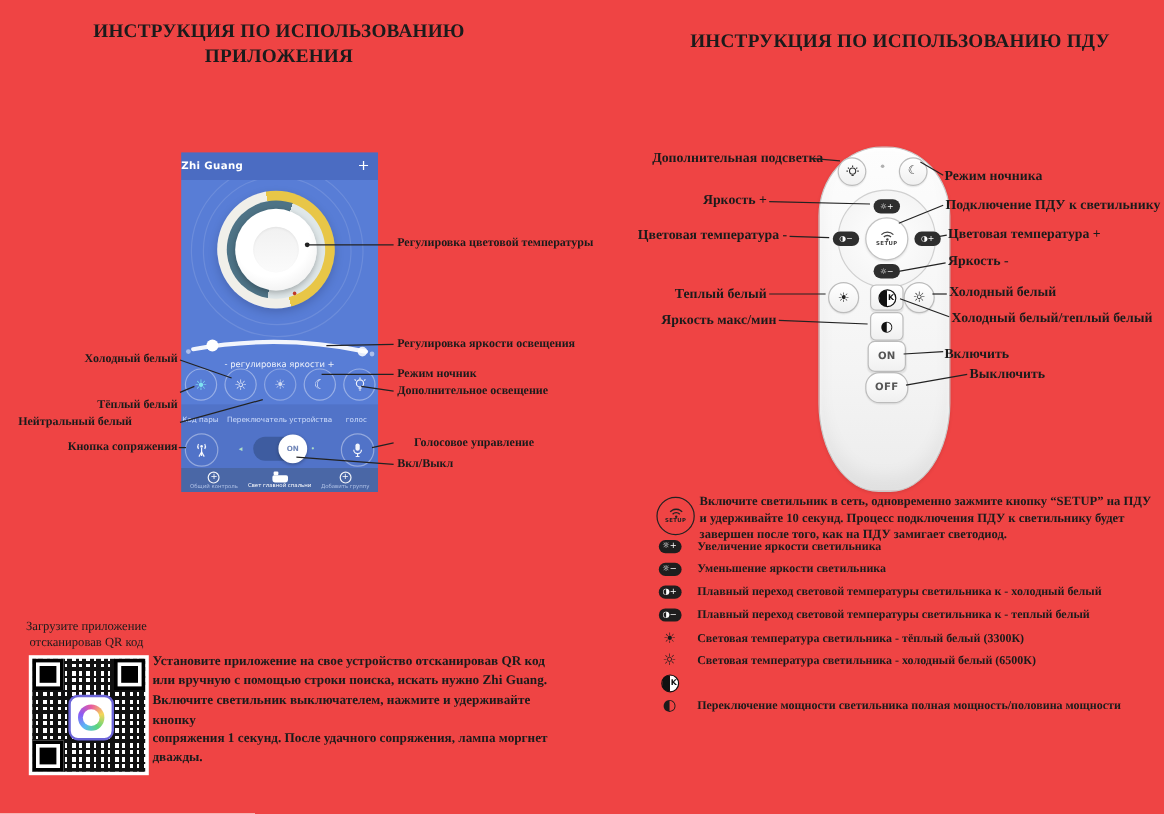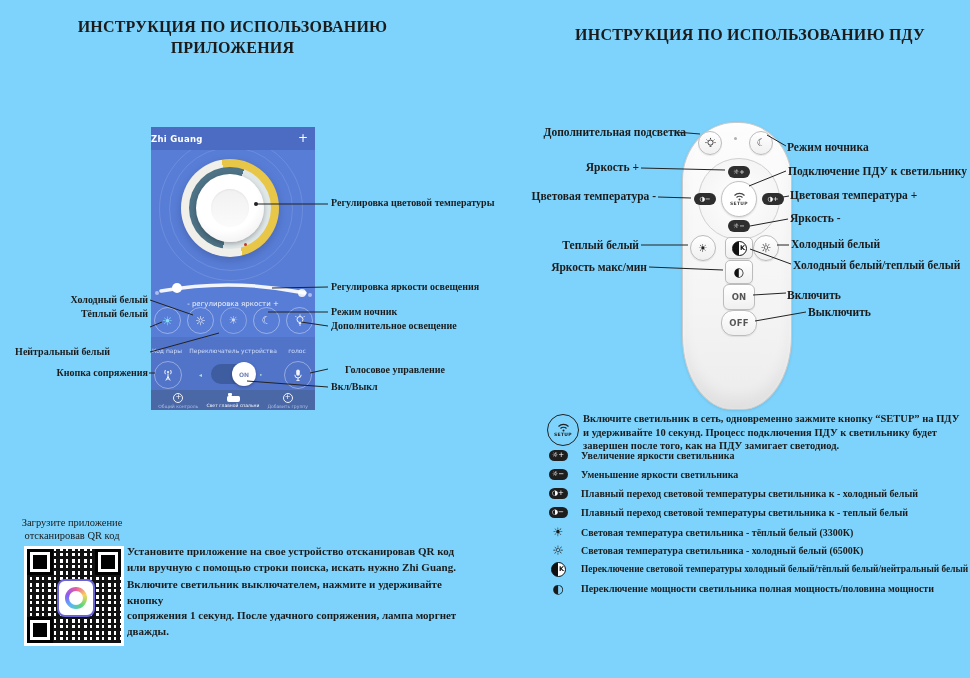--- a/index.html
+++ b/index.html
@@ -1,16 +1,16 @@
 <!DOCTYPE html>
 <html><head>
 <meta charset="utf-8">
 <style>
   html,body{margin:0;padding:0;background:#fff}
-  #canvas{position:relative;width:970px;height:678px;background:#7dd3fc;overflow:hidden;
+  #canvas{position:relative;width:970px;height:678px;background:#ef4444;overflow:hidden;
           font-family:"Liberation Serif","DejaVu Serif",serif;color:#1b1b1b}
   .abs{position:absolute}
   .pre{white-space:pre-line}
   .title{font-weight:700;font-size:16px;line-height:21px;text-align:center;letter-spacing:.2px}
   .callout{font-weight:700;font-size:11.5px;white-space:nowrap}
   .callout.app{font-size:10px}
   .para{font-weight:700;font-size:11px;line-height:15.5px}
   .note{font-weight:700;font-size:10.5px;line-height:13.5px}
   .leg{font-weight:700;font-size:10px;white-space:nowrap}
   .leg.tight{font-size:9.4px}
@@ -184,21 +184,21 @@
         <span class="tab-label on">Свет главной спальни</span>
       </div>
       <div class="tab">
         <span class="ring">+</span>
         <span class="tab-label">Добавить группу</span>
       </div>
     </div>
   </div>
 
   <div class="abs callout app" style="right:822px;top:294px">Холодный белый</div>
-  <div class="abs callout app" style="right:822px;top:308px">Тёплый белый</div>
+  <div class="abs callout app" style="right:822px;top:332px">Тёплый белый</div>
   <div class="abs callout app" style="right:860px;top:346px">Нейтральный белый</div>
   <div class="abs callout app" style="right:822px;top:367px">Кнопка сопряжения</div>
 
   <div class="abs callout app" style="left:331px;top:197px">Регулировка цветовой температуры</div>
   <div class="abs callout app" style="left:331px;top:281px">Регулировка яркости освещения</div>
   <div class="abs callout app" style="left:331px;top:306px">Режим ночник</div>
   <div class="abs callout app" style="left:331px;top:320px">Дополнительное освещение</div>
   <div class="abs callout app" style="left:345px;top:364px">Голосовое управление</div>
   <div class="abs callout app" style="left:331px;top:381px">Вкл/Выкл</div>
 
@@ -323,21 +323,20 @@
   <div class="lrow" style="top:542px">
     <span class="licon g" style="font-size:13px">☼</span>
     <span class="leg txt">Световая температура светильника - холодный белый (6500К)</span>
   </div>
   <div class="lrow" style="top:561px">
     <span class="licon">
         <span class="ck">
           <i>K</i>
         </span>
       </span>
-    <span class="leg tight txt">Переключение световой температуры холодный белый/тёплый белый/нейтральный белый</span>
   </div>
   <div class="lrow" style="top:580px">
     <span class="licon g" style="font-size:13px">◐</span>
     <span class="leg txt">Переключение мощности светильника полная мощность/половина мощности</span>
   </div>
 
   <svg class="lines" width="970" height="678">
 
     <circle cx="256" cy="204" r="2" fill="#222"></circle>
     <line x1="256" y1="204" x2="328" y2="204"></line>

